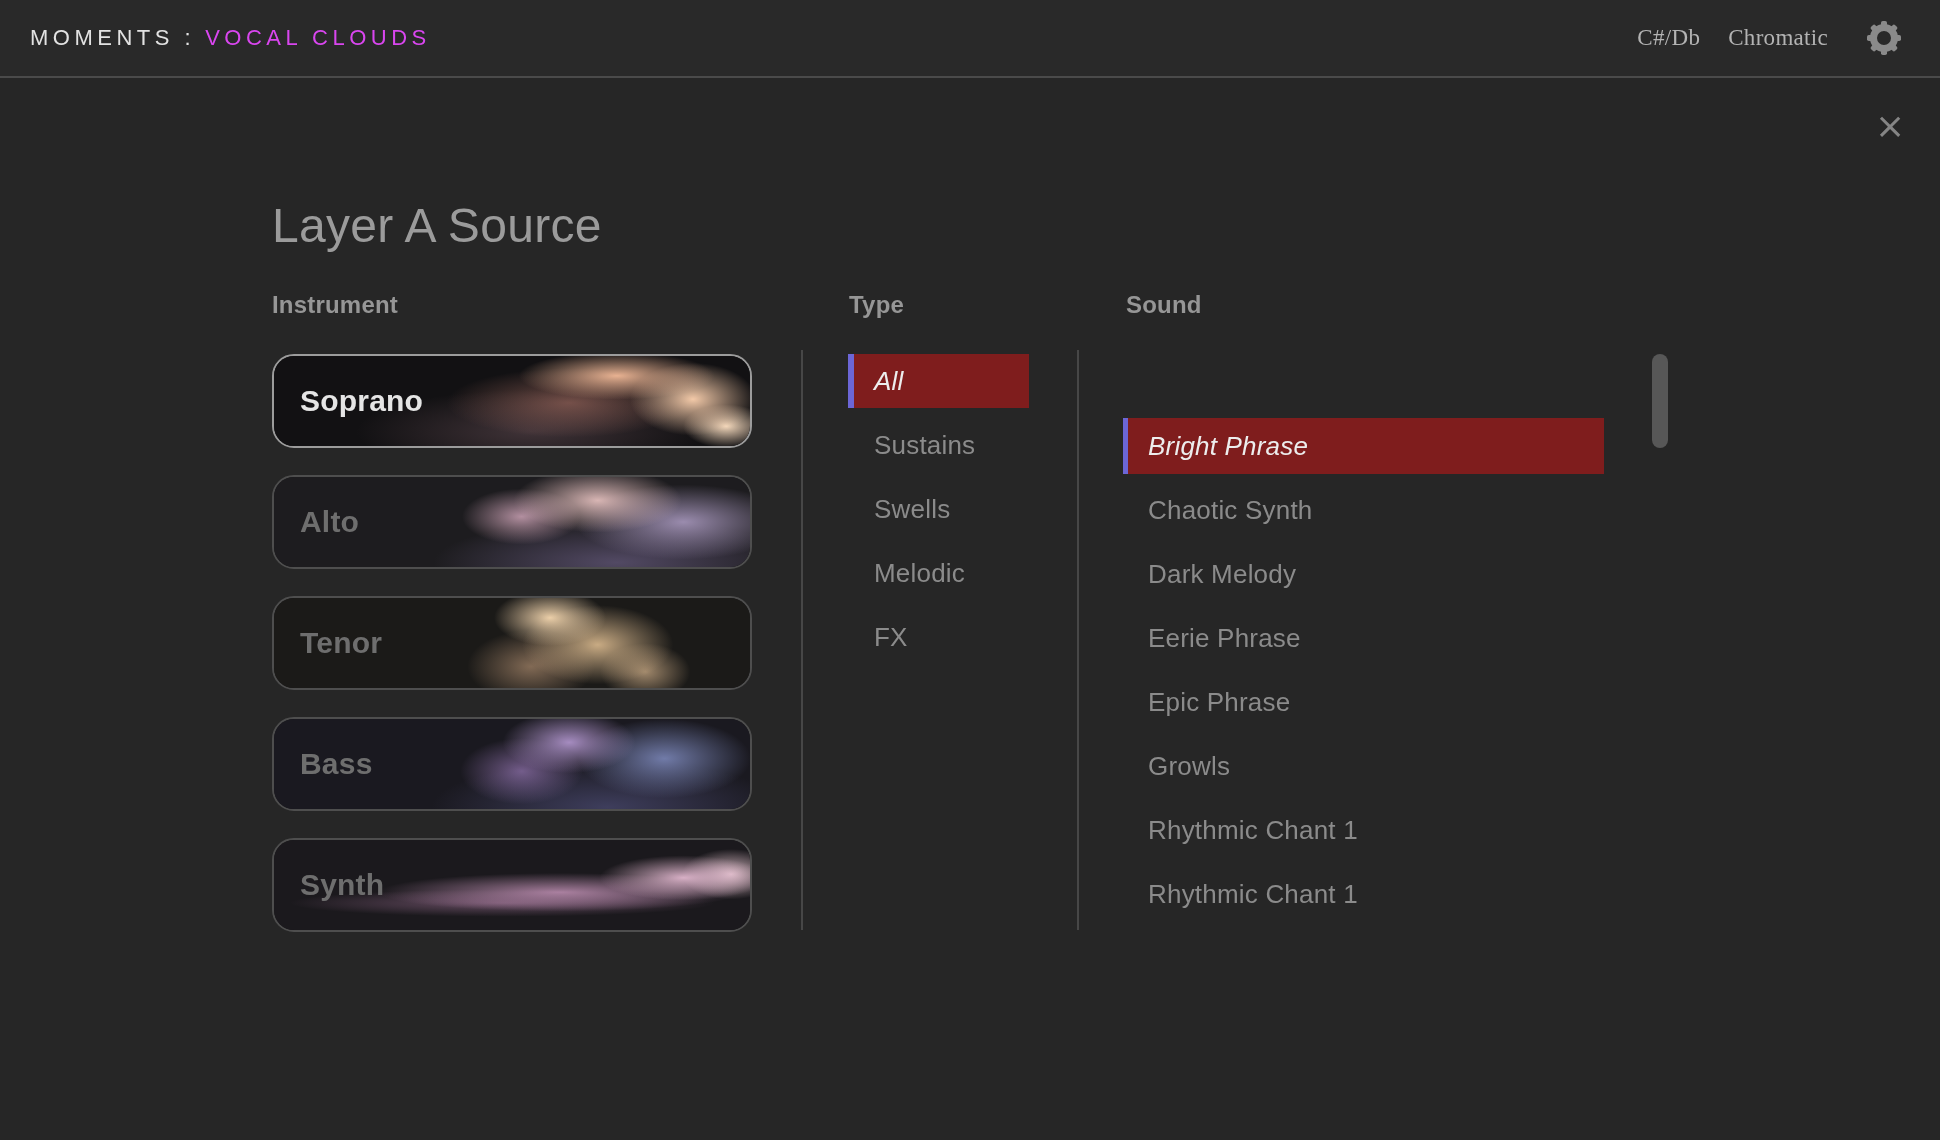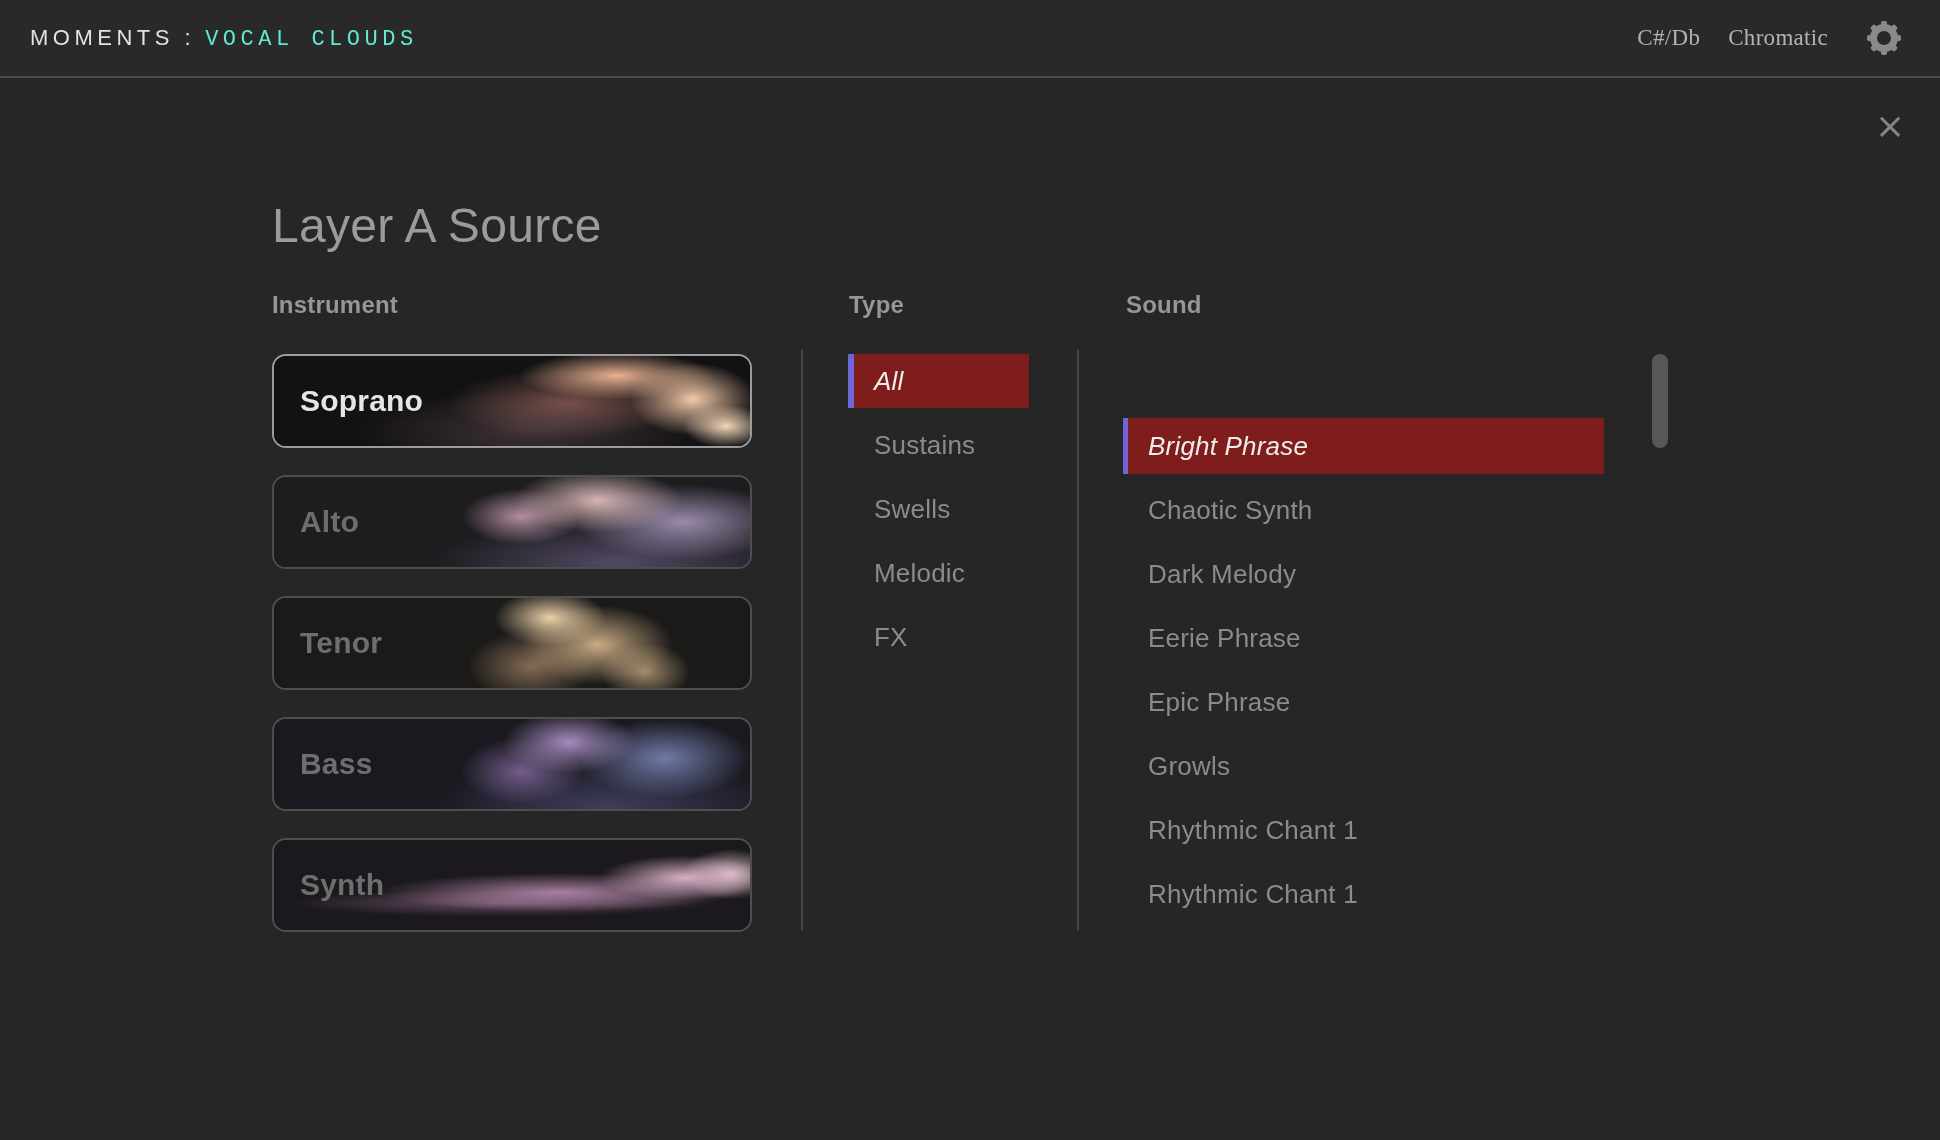--- a/index.html
+++ b/index.html
@@ -17,21 +17,21 @@
   .header {
     position: absolute; top: 0; left: 0;
     width: 100%; height: 78px;
     background: #292929;
     border-bottom: 2px solid #4a4a4a;
     display: flex; align-items: center; justify-content: space-between;
     padding: 0 38px 0 30px;
   }
   .brand { font-size: 22px; letter-spacing: 4.5px; font-weight: 500; white-space: nowrap; }
   .brand-main { color: #e2e2e2; margin-right: 10px; }
-  .brand-accent { color: #5eead4; font-family: Liberation Mono, monospace; }
+  .brand-accent { color: #d946ef; }
   .header-right { display: flex; align-items: center; }
   .hdr-btn {
     background: none; border: none; cursor: pointer;
     color: #b3b3b3; font-family: Liberation Serif, serif; font-size: 23px;
     margin-left: 28px; letter-spacing: 0.3px;
   }
   .gear-btn { background: none; border: none; cursor: pointer; margin-left: 38px; display: flex; align-items: center; }
 
   
   .close-btn {
@@ -53,21 +53,21 @@
     font-size: 24px; font-weight: 600; color: #969696; letter-spacing: 0.2px;
   }
   .col-label.instrument { left: 272px; }
   .col-label.type { left: 849px; }
   .col-label.sound { left: 1126px; }
 
   
   .card {
     position: absolute; left: 272px;
     width: 480px; height: 94px;
-    border: 2px solid #4e4e4e; border-radius: 14px;
+    border: 2px solid #4e4e4e; border-radius: 22px;
     background: #1b1a1c; overflow: hidden; cursor: pointer;
   }
   .card.selected { border-color: #9c9c9c; }
   .card-0 { top: 354px; } .card-1 { top: 475px; } .card-2 { top: 596px; }
   .card-3 { top: 717px; } .card-4 { top: 838px; }
   .card-label {
     position: absolute; left: 26px; top: 50%; transform: translateY(-50%);
     font-size: 30px; font-weight: 600; color: #6e6e6e; letter-spacing: 0.2px;
     z-index: 2;
   }

